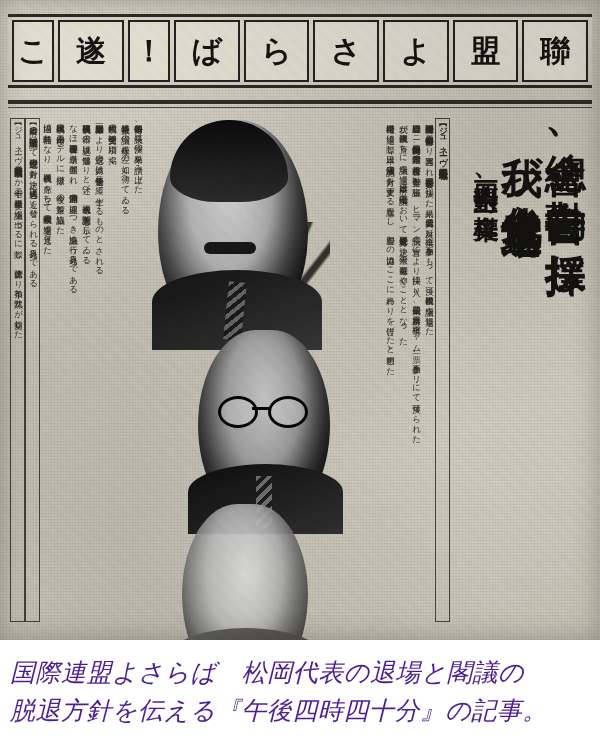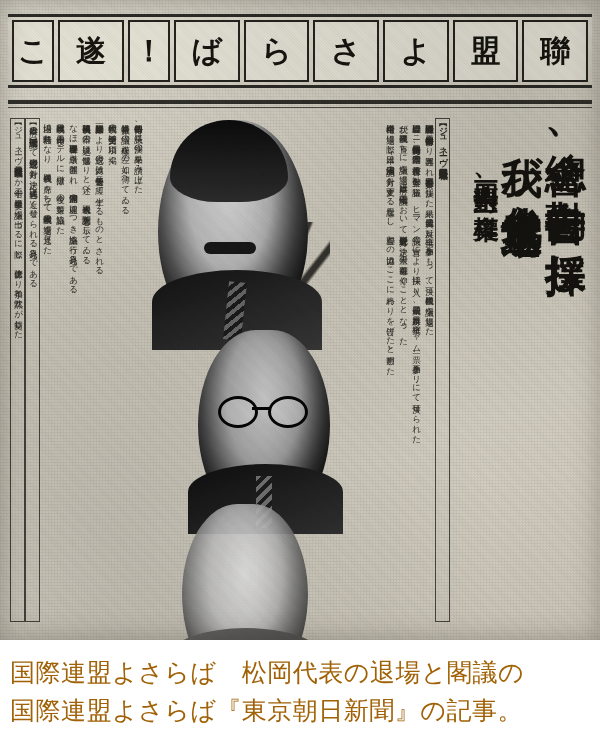--- a/index.html
+++ b/index.html
@@ -276,24 +276,25 @@
     top: 640px;
     width: 600px;
     height: 108px;
     background: #ffffff;
     padding: 14px 10px 0 10px;
     box-sizing: border-box;
   }
   .caption-line {
     font-family: "DejaVu Sans", sans-serif;
     font-size: 25px;
-    color: #a16207;
+    color: #4c1d95;
     line-height: 1.5;
     letter-spacing: 0.5px;
     white-space: pre;
+    font-style: italic;
   }
 </style>
 </head>
 <body>
 
 <div class="page">
 
   <div class="clipping">
 
     <div class="banner">
@@ -357,16 +358,16 @@
       <div class="tcol">本社特派員は議場の模樣を左の如く傳へてゐる</div>
       <div class="tcol">午後四時四十分、議長は採決の結果を讀み上げた</div>
     </div>
 
     <div class="grain"></div>
     <div class="edge-shadow"></div>
   </div>
 
   <div class="caption">
     <div class="caption-line">国際連盟よさらば　松岡代表の退場と閣議の</div>
-    <div class="caption-line">国際連盟よさらば『東京朝日新聞』の記事。</div>
+    <div class="caption-line">脱退方針を伝える『午後四時四十分』の記事。</div>
   </div>
 
 </div>
 
 </body></html>

